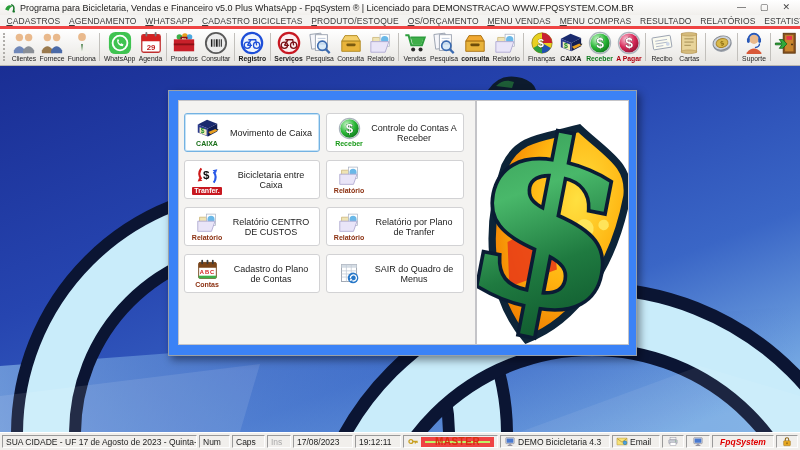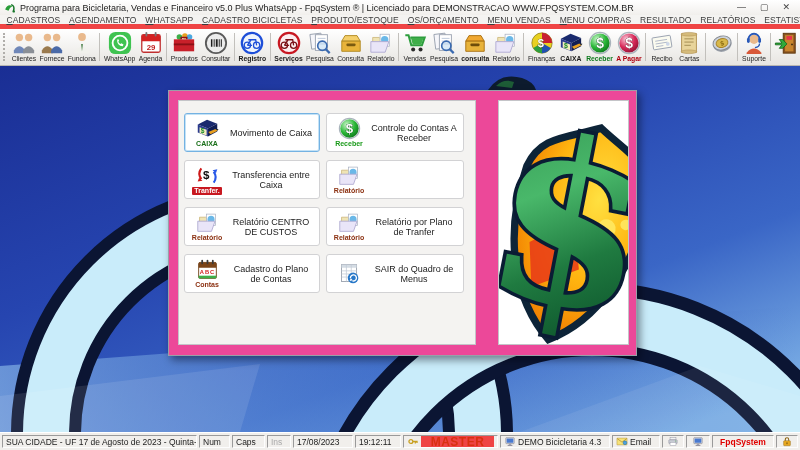--- a/index.html
+++ b/index.html
@@ -8,43 +8,43 @@
   .app { width:800px; height:450px; display:flex; flex-direction:column; background:#f4f3f1; position:relative; }
 
   
   .titlebar { height:15px; background:linear-gradient(#ffffff,#f1efec); display:flex; align-items:center; padding:0 4px; flex:none; }
   .titlebar .applogo { width:12px; height:12px; margin-right:4px; flex:none; }
   .titlebar .title { font-size:9px; color:#222; white-space:nowrap; overflow:hidden; flex:1; }
   .winctl { display:flex; gap:14px; margin-right:6px; color:#444; font-size:9px; }
   .winctl span { cursor:default; line-height:15px; }
 
   
-  .menubar { height:14px; background:#f4f3f1; display:flex; align-items:center; padding:0 2px; flex:none; border-bottom:5px solid #ef4444; }
+  .menubar { height:14px; background:#f4f3f1; display:flex; align-items:center; padding:0 2px; flex:none; border-bottom:3px solid #ef4444; }
   .mi { font-size:8.5px; color:#3c3c3c; padding:0 4.4px; white-space:nowrap; letter-spacing:.1px; }
   .mi u { text-decoration:underline; }
 
   
   .toolbar { height:37px; background:linear-gradient(#ffffff,#e7e5e1); border-bottom:1px solid #b8b6b2; display:flex; align-items:stretch; padding:1px 0 1px 3px; flex:none; }
   .grip { width:4px; border-left:2px dotted #b0aeaa; margin:3px 3px 3px 0; }
   .tbtn { display:flex; flex-direction:column; align-items:center; justify-content:flex-start; padding:1px 2px 0; min-width:27px; }
   .tbtn svg { width:24px; height:24px; flex:none; }
   .tbtn .tlbl { font-size:6.8px; color:#1c1c1c; white-space:nowrap; line-height:8px; }
   .tbtn .tlbl.b { font-weight:bold; }
   .tbtn .tlbl.green { color:#0e7a1e; font-weight:bold; }
   .tbtn .tlbl.red { color:#b00010; font-weight:bold; }
   .tsep { width:1px; background:#c2c0bc; margin:3px 2px; }
 
   
   .desktop { flex:1; position:relative; overflow:hidden; }
   .desktop > svg.bg { position:absolute; inset:0; width:100%; height:100%; }
 
   
   .dialog { position:absolute; left:168px; top:24px; width:469px; height:266px;
-            background:#ec4899; border:1px solid #98a0a8; box-shadow:3px 4px 8px rgba(0,0,10,.45);
-            display:flex; padding:9px 7px 10px 9px; gap:22px; }
+            background:#3b82f6; border:1px solid #98a0a8; box-shadow:3px 4px 8px rgba(0,0,10,.45);
+            display:flex; padding:9px 7px 10px 9px; gap:0; }
   .dlg-left { width:298px; background:#f4f3f1; border:1px solid #c4c4c8; padding:12px 5px 10px; 
               display:grid; grid-template-columns:136px 138px; grid-auto-rows:39px; gap:8px 6px; }
   .dlg-btn { background:#fff; border:1px solid #d2d2d4; border-radius:3px; display:flex; align-items:center; padding:2px 3px; cursor:default; }
   .dlg-btn.focused { border-color:#74b2e2; box-shadow:inset 0 0 0 1px #c4e2f6; }
   .dlg-ic { width:38px; flex:none; display:flex; flex-direction:column; align-items:center; justify-content:center; }
   .dlg-ic svg { width:23px; height:23px; }
   .cap { font-size:7px; font-weight:bold; line-height:8px; white-space:nowrap; }
   .cap-dkgreen { color:#176e17; }
   .cap-green { color:#1a9a1a; }
   .cap-red { color:#c00000; }
@@ -54,23 +54,23 @@
   .dlg-right { flex:1; background:#fff; border:1px solid #c4c4c8; overflow:hidden; position:relative; }
   .dlg-right svg { position:absolute; left:-6px; top:-4px; width:160px; height:262px; }
 
   
   .statusbar { height:18px; background:#f1efec; border-top:1px solid #fff; display:flex; gap:2px; padding:2px 2px; flex:none; }
   .sp { border:1px solid; border-color:#9a9a9a #fdfdfd #fdfdfd #9a9a9a; background:#f1efec;
         font-size:8.5px; color:#222; display:flex; align-items:center; padding:0 3px; white-space:nowrap; overflow:hidden; }
   .sp.grow { flex:1; }
   .sp.dim { color:#aaa;text-align:center; }
   .sp svg { width:12px; height:11px; margin-right:2px; flex:none; }
-  .sp .masterbox { flex:1; height:10px; background:#bef264; border:7px solid #ef4444; display:flex; align-items:center; justify-content:center;
-                   color:#d83010; font-weight:bold; font-size:12px; letter-spacing:.5px; }
-  .sp.brand { color:#e00000; font-weight:bold; justify-content:center; }
+  .sp .masterbox { flex:1; height:10px; background:#bef264; border:4px solid #ef4444; display:flex; align-items:center; justify-content:center;
+                   color:#d83010; font-weight:bold; font-size:10px; letter-spacing:.5px; }
+  .sp.brand { color:#e00000; font-weight:bold; justify-content:center;font-style:italic; }
   .sp.icononly { justify-content:center; }
   .sp.icononly svg { margin:0; }
 </style>
 </head>
 <body>
 
 <svg width="0" height="0" style="position:absolute">
 <defs>
   <radialGradient id="gGreen" cx="0.35" cy="0.3" r="0.8">
     <stop offset="0" stop-color="#c9f6c9"></stop>
@@ -536,21 +536,21 @@
           <span class="dlg-lbl">Controle do Contas A Receber</span>
         </div>
 
         <div class="dlg-btn">
           <span class="dlg-ic">
               <svg>
                 <use href="#s-transfer"></use>
               </svg>
             <span class="cap cap-box">Tranfer.</span>
             </span>
-          <span class="dlg-lbl">Transferencia entre Caixa</span>
+          <span class="dlg-lbl">Bicicletaria entre Caixa</span>
         </div>
 
         <div class="dlg-btn">
           <span class="dlg-ic">
               <svg>
                 <use href="#s-relatorio"></use>
               </svg>
             <span class="cap cap-maroon">Relatório</span>
             </span>
         </div>

